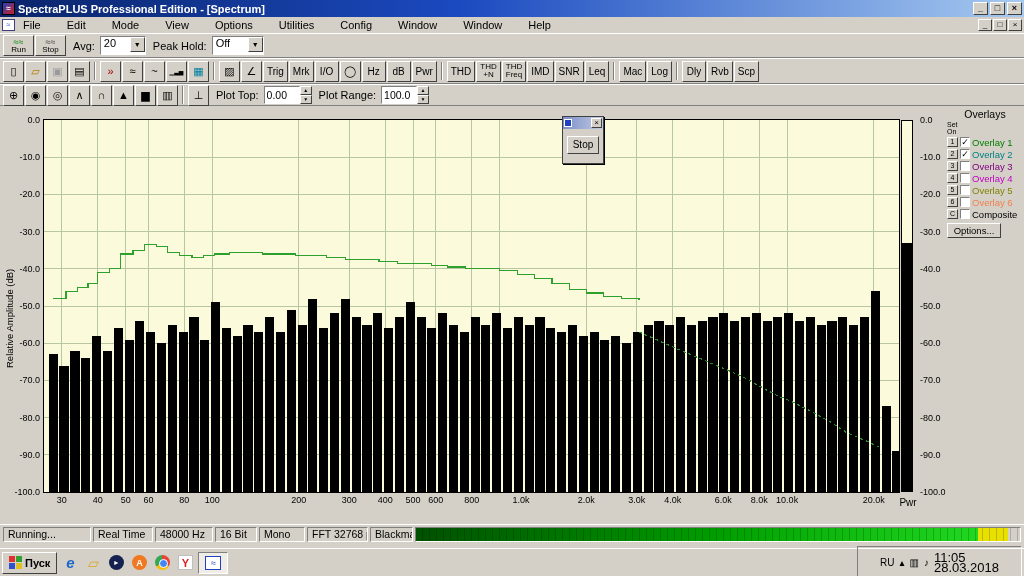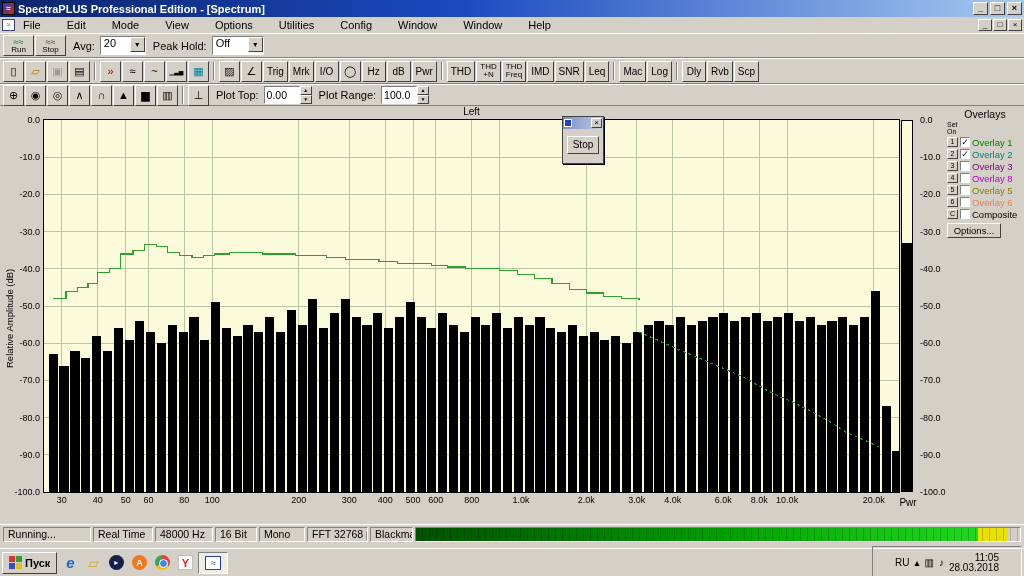--- a/index.html
+++ b/index.html
@@ -148,21 +148,21 @@
     font-weight:bold; font-size:11px; display:flex; align-items:center; justify-content:center; }
   .app-task-btn { width:30px; height:22px; background:#efede5;
     border:1px solid; border-color:#808080 #ffffff #ffffff #808080;
     display:flex; align-items:center; justify-content:center; }
   .app-mini { width:16px; height:14px; background:#fff; border:1px solid #2040c0; color:#2040c0;
     font-size:9px; line-height:12px; text-align:center; }
   #tb-spacer { flex:1; }
   #tray { height:34px; display:flex; align-items:center; gap:5px; padding:0 22px;
     border:1px solid; border-color:#808080 #ffffff #ffffff #808080; }
   .tray-icon { font-size:10px; line-height:10px; }
-  #clock { text-align:right; font-size:10px; line-height:10px; }
+  #clock { text-align:left; font-size:13px; line-height:10px; }
 </style>
 </head>
 <body>
 
 <div id="app">
 
   <div class="titlebar">
     <span class="app-icon">≈</span>
     <span>SpectraPLUS Professional Edition - [Spectrum]</span>
     <span style="margin-left:auto;display:flex;">
@@ -320,21 +320,20 @@
     <span class="spinfield">
       <input value="100.0" style="">
       <span class="spinbtns">
           <span>▲</span>
           <span>▼</span>
         </span>
     </span>
   </div>
 
   <div id="chart-area">
-    <div id="plot-title">Left</div>
     <div id="ylabel">Relative Amplitude (dB)</div>
     <div id="yticks-left">
         <span class="ytick" style="top: -5px;">0.0</span>
         <span class="ytick" style="top: 32.2px;">-10.0</span>
         <span class="ytick" style="top: 69.4px;">-20.0</span>
         <span class="ytick" style="top: 106.6px;">-30.0</span>
         <span class="ytick" style="top: 143.8px;">-40.0</span>
         <span class="ytick" style="top: 181px;">-50.0</span>
         <span class="ytick" style="top: 218.2px;">-60.0</span>
         <span class="ytick" style="top: 255.4px;">-70.0</span>
@@ -512,21 +511,21 @@
             <span class="ovl-label" style="color: rgb(0, 128, 128);">Overlay 2</span>
           </div>
           <div class="ovl-row">
             <span class="ovl-num">3</span>
             <span class="ovl-check"></span>
             <span class="ovl-label" style="color: rgb(128, 0, 128);">Overlay 3</span>
           </div>
           <div class="ovl-row">
             <span class="ovl-num">4</span>
             <span class="ovl-check"></span>
-            <span class="ovl-label" style="color: rgb(192, 0, 192);">Overlay 8</span>
+            <span class="ovl-label" style="color: rgb(192, 0, 192);">Overlay 4</span>
           </div>
           <div class="ovl-row">
             <span class="ovl-num">5</span>
             <span class="ovl-check"></span>
             <span class="ovl-label" style="color: rgb(128, 128, 0);">Overlay 5</span>
           </div>
           <div class="ovl-row">
             <span class="ovl-num">6</span>
             <span class="ovl-check"></span>
             <span class="ovl-label" style="color: rgb(240, 128, 80);">Overlay 6</span>

